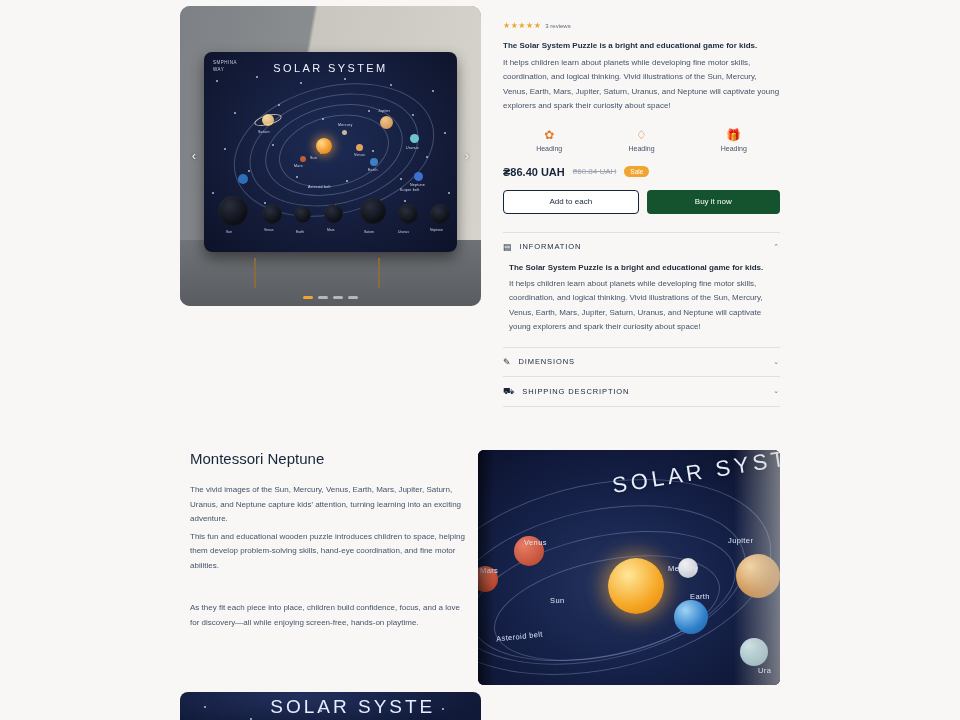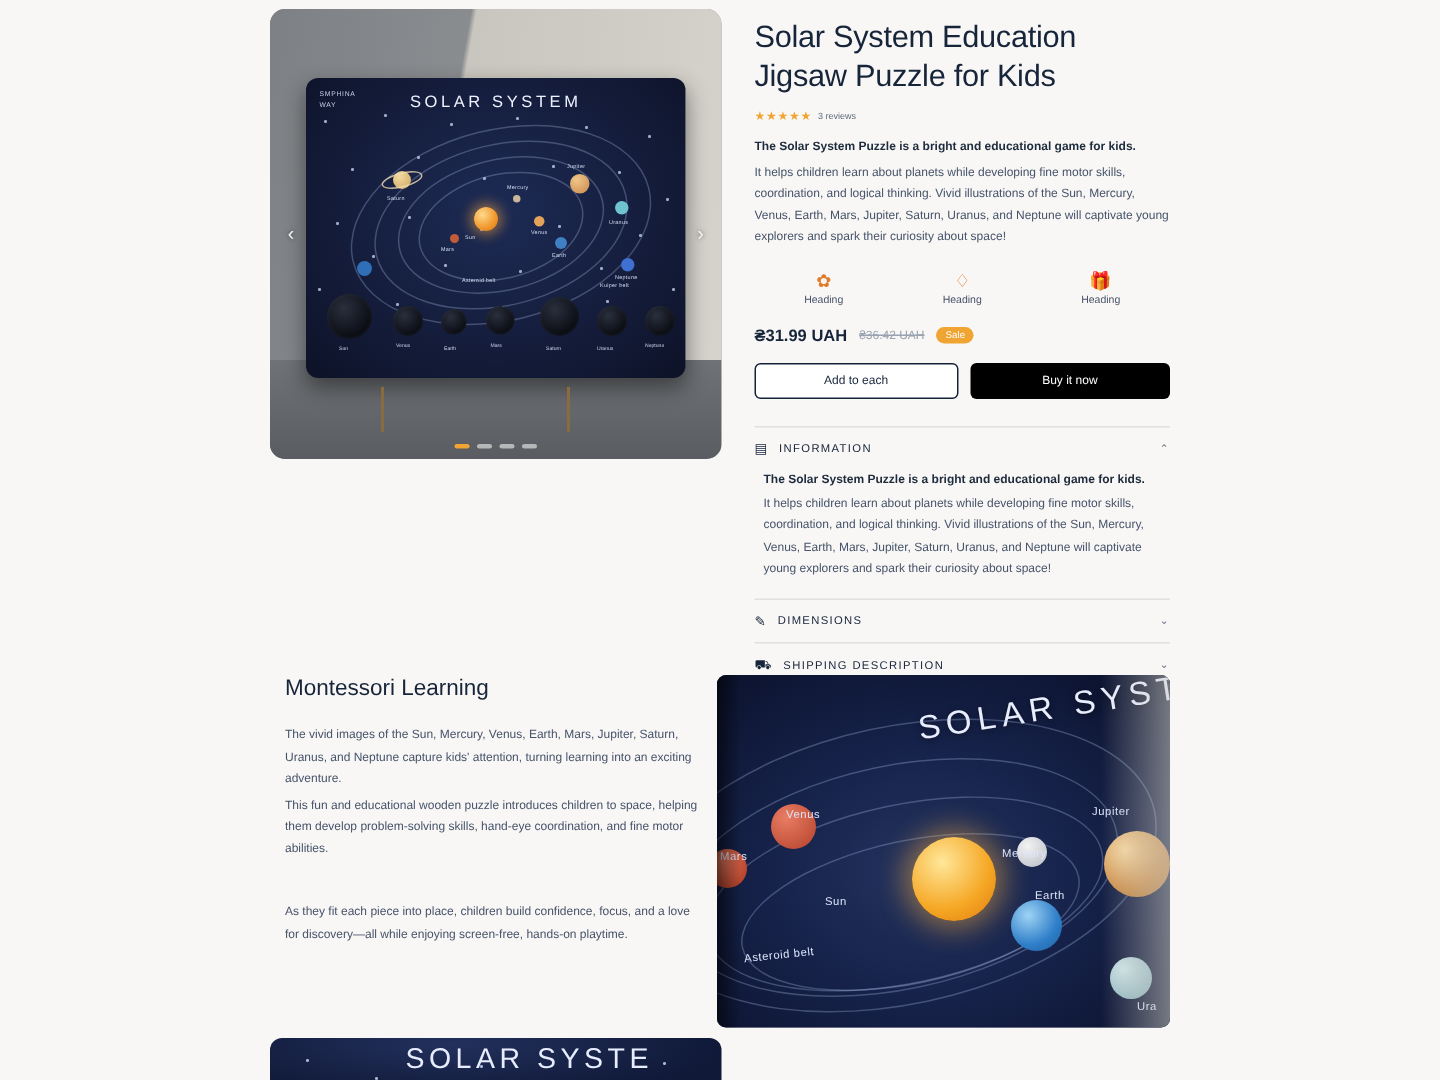--- a/index.html
+++ b/index.html
@@ -168,21 +168,21 @@
     background: #f0a431; color: #fff;
     font-size: 6.5px; padding: 2px 6px; border-radius: 9px;
   }
   .btn-row { display: flex; gap: 8px; margin-top: 12px; }
   .btn {
     flex: 1; height: 24px; border-radius: 4px;
     font-size: 8px; display: flex; align-items: center; justify-content: center;
     cursor: pointer;
   }
   .btn-outline { border: 1px solid #16243a; background: #fff; color: #16243a; }
-  .btn-dark { background: #000000; color: #fff; }
+  .btn-dark { background: #14532d; color: #fff; }
 
   .accordion { margin-top: 18px; }
   .acc-head {
     display: flex; align-items: center; gap: 7px;
     padding: 9px 0;
     border-top: 1px solid #e2e0dc;
     font-size: 7.5px; letter-spacing: .9px; color: #16243a;
     cursor: pointer;
   }
   .acc-head .chev { margin-left: auto; font-size: 7px; color: #6c7788; }
@@ -364,21 +364,20 @@
 
       <div class="gal-dots">
         <i class="on"></i>
         <i></i>
         <i></i>
         <i></i>
       </div>
     </div>
 
     <div class="info">
-      <h1 class="title">Solar System Education Jigsaw Puzzle for Kids</h1>
 
       <div class="rating">
         <span class="stars-row">★★★★★</span>
         <span class="reviews">3 reviews</span>
       </div>
 
       <div class="lede">The Solar System Puzzle is a bright and educational game for kids.</div>
       <div class="body-copy">It helps children learn about planets while developing fine motor skills, coordination, and logical thinking. Vivid illustrations of the Sun, Mercury, Venus, Earth, Mars, Jupiter, Saturn, Uranus, and Neptune will captivate young explorers and spark their curiosity about space!</div>
 
       <div class="features">
@@ -390,22 +389,22 @@
           <div class="ic">♢</div>
           <div class="lb">Heading</div>
         </div>
         <div class="feature">
           <div class="ic">🎁</div>
           <div class="lb">Heading</div>
         </div>
       </div>
 
       <div class="price-row">
-        <span class="price">₴31.99 UAH</span>
-        <span class="price-old">₴36.42 UAH</span>
+        <span class="price">₴86.40 UAH</span>
+        <span class="price-old">₴60.84 UAH</span>
         <span class="sale-badge">Sale</span>
       </div>
 
       <div class="btn-row">
         <div class="btn btn-outline">Add to each</div>
         <div class="btn btn-dark">Buy it now</div>
       </div>
 
       <div class="accordion">
 
@@ -429,21 +428,21 @@
           <span class="aic">⛟</span>
           <span>SHIPPING DESCRIPTION</span>
           <span class="chev">⌄</span>
         </div>
 
       </div>
     </div>
   </div>
 
   <div class="mont">
-    <h2>Montessori Learning</h2>
+    <h2>Montessori Neptune</h2>
     <p>The vivid images of the Sun, Mercury, Venus, Earth, Mars, Jupiter, Saturn, Uranus, and Neptune capture kids' attention, turning learning into an exciting adventure.</p>
     <p>This fun and educational wooden puzzle introduces children to space, helping them develop problem-solving skills, hand-eye coordination, and fine motor abilities.</p>
     <p class="gap">As they fit each piece into place, children build confidence, focus, and a love for discovery—all while enjoying screen-free, hands-on playtime.</p>
   </div>
 
   <div class="photo">
     <div class="photo-inner"></div>
     <div class="pt">SOLAR SYSTEM</div>
 
     <div class="orbit2" style="left:-30px;top:60px;width:300px;height:150px"></div>

